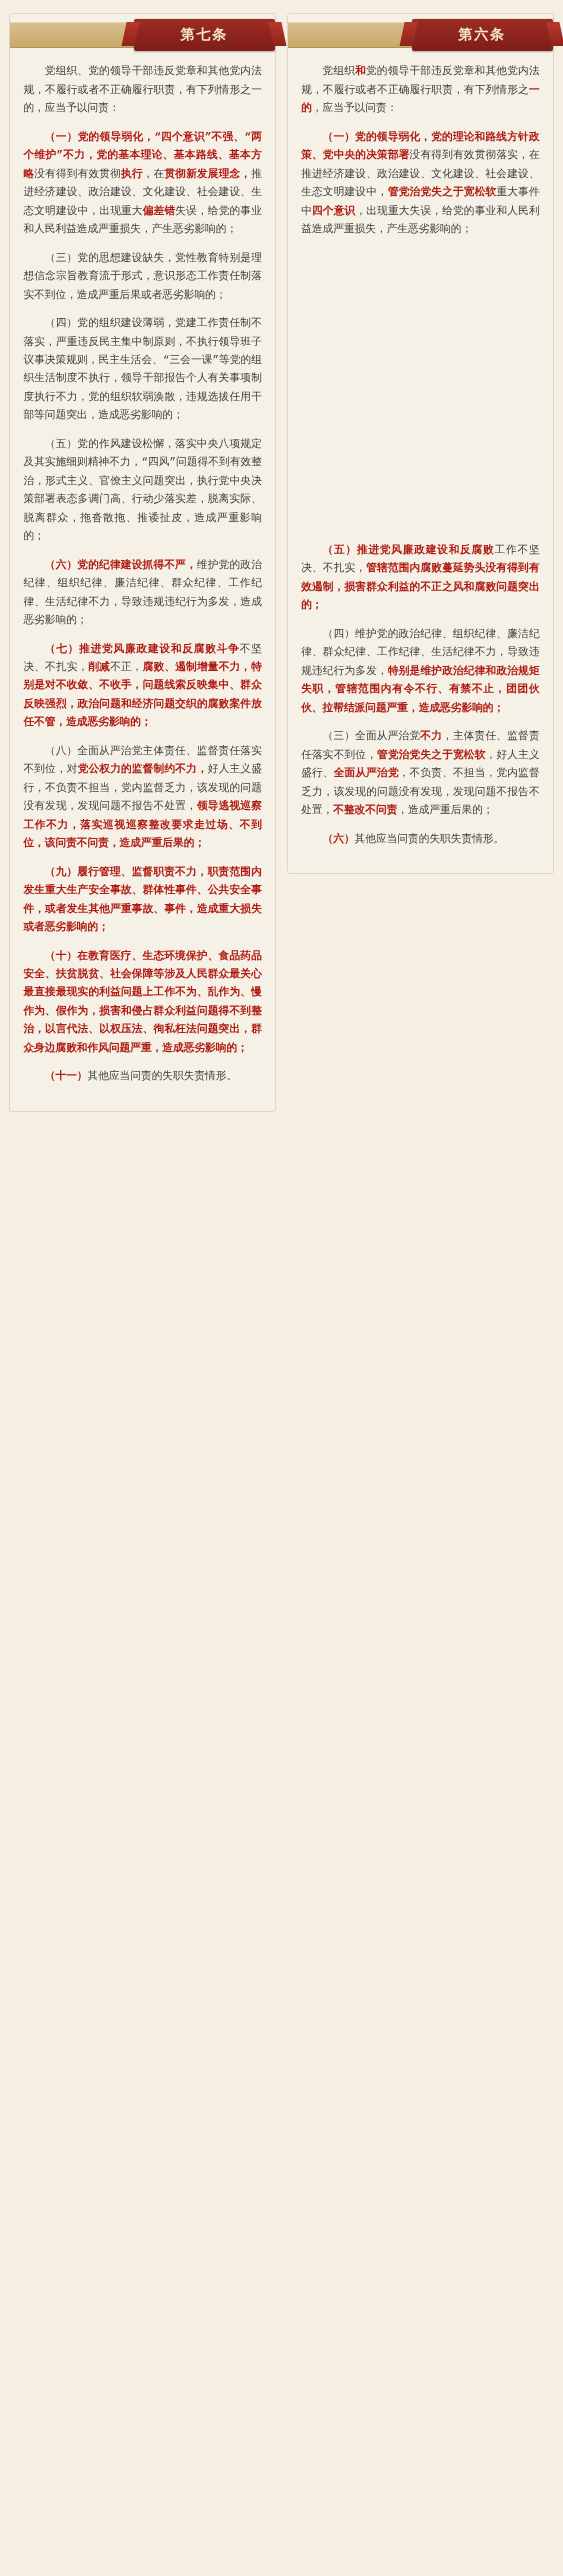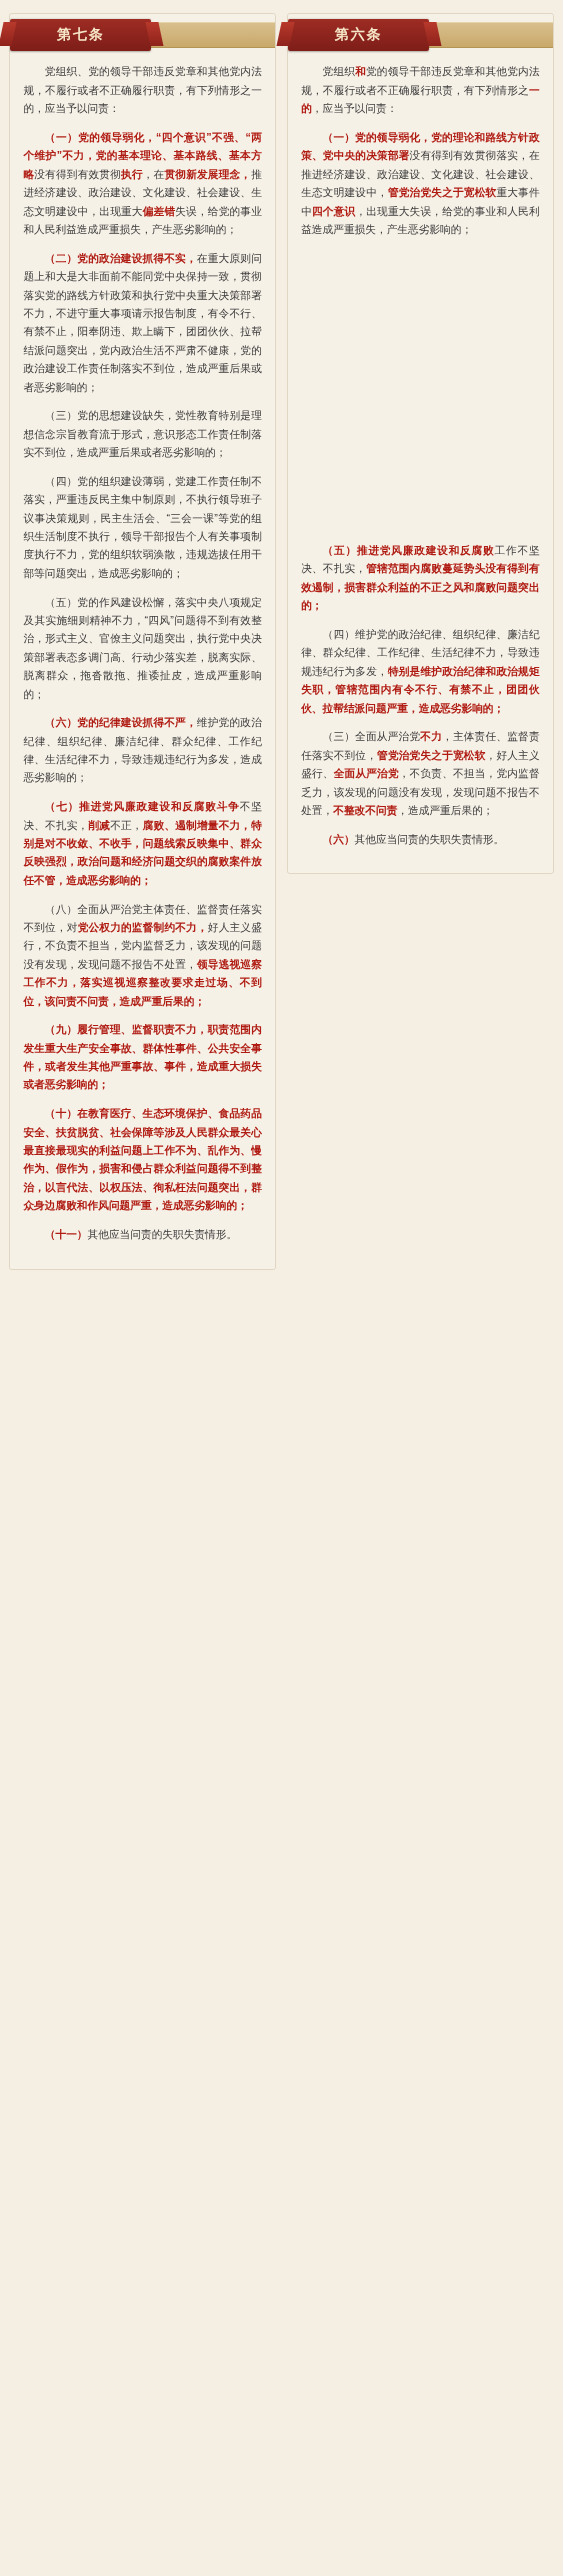--- a/index.html
+++ b/index.html
@@ -27,21 +27,21 @@
     border: 0.9px solid #e0d6c2;
     border-radius: 2.8px;
     padding: 0 0 15px 0;
   }
   .banner {
     position: relative;
     height: 41px;
     margin: 0 0 5.6px 0;
     display: flex;
     align-items: center;
-    justify-content: flex-start;
+    justify-content: flex-end;
   }
   .banner-bar {
     position: absolute;
     left: 0; right: 0;
     top: 7.5px;
     height: 26px;
     background: linear-gradient(to bottom, #d8bf8d, #c9a96a);
     border-top: 0.9px solid #e6d5ad;
     border-bottom: 0.9px solid #b49454;
   }
@@ -77,38 +77,38 @@
   .body {
     padding: 1.9px 13px 0 13px;
   }
   p {
     margin: 0 0 10.3px 0;
     font-size: 10.7px;
     line-height: 1.72;
     color: #3a3a3a;
     text-align: justify;
     text-indent: 2em;
+    font-family: Liberation Mono, monospace;
   }
   .hl { color: #b01c13; font-weight: bold; }
 </style>
 </head>
 <body>
 
 <div class="page">
   <div class="columns">
 
     <div class="col">
       <div class="banner">
         <div class="banner-bar"></div>
         <div class="banner-plate">第七条</div>
       </div>
       <div class="body" id="left-body">
           <p><span>党组织、党的领导干部违反党章和其他党内法规，不履行或者不正确履行职责，有下列情形之一的，应当予以问责：</span></p>
           <p><span class="hl">（一）党的领导弱化，</span><span class="hl">“</span><span class="hl">四个意识</span><span class="hl">”</span><span class="hl">不强、</span><span class="hl">“两个维护”</span><span class="hl">不力，党的基本理论、基本路线、基本方略</span><span>没有得到有效贯彻</span><span class="hl">执行</span><span>，在</span><span class="hl">贯彻新发展理念，</span><span>推进经济建设、政治建设、文化建设、社会建设、生态文明建设中，出现重大</span><span class="hl">偏差错</span><span>失误，给党的事业和人民利益造成严重损失，产生恶劣影响的；</span></p>
-          <p><span class="hl">（二）党的政治建设抓得不实，</span><span>在重大原则问题上和大是大非面前不能同党中央保持一致，贯彻落实党的路线方针政策和执行党中央重大决策部署不力，不进守重大事项请示报告制度，有令不行、有禁不止，阳奉阴违、欺上瞒下，团团伙伙、拉帮结派问题突出，党内政治生活不严肃不健康，党的政治建设工作责任制落实不到位，造成严重后果或者恶劣影响的；</span></p>
           <p><span>（三）党的思想建设缺失，党性教育特别是理想信念宗旨教育流于形式，意识形态工作责任制落实不到位，造成严重后果或者恶劣影响的；</span></p>
           <p><span>（四）党的组织建设薄弱，党建工作责任制不落实，严重违反民主集中制原则，不执行领导班子议事决策规则，民主生活会、“三会一课”等党的组织生活制度不执行，领导干部报告个人有关事项制度执行不力，党的组织软弱涣散，违规选拔任用干部等问题突出，造成恶劣影响的；</span></p>
           <p><span>（五）党的作风建设松懈，落实中央八项规定及其实施细则精神不力，“四风”问题得不到有效整治，形式主义、官僚主义问题突出，执行党中央决策部署表态多调门高、行动少落实差，脱离实际、脱离群众，拖沓散拖、推诿扯皮，造成严重影响的；</span></p>
           <p><span class="hl">（六）党的纪律建设抓得不严，</span><span>维护党的政治纪律、组织纪律、廉洁纪律、群众纪律、工作纪律、生活纪律不力，导致违规违纪行为多发，造成恶劣影响的；</span></p>
           <p><span class="hl">（七）推进党风廉政建设和反腐败斗争</span><span>不坚决、不扎实，</span><span class="hl">削减</span><span>不正，</span><span class="hl">腐败、遏制增量不力，特别是对不收敛、不收手，问题线索反映集中、群众反映强烈，政治问题和经济问题交织的腐败案件放任不管，造成恶劣影响的；</span></p>
           <p><span>（八）全面从严治党主体责任、监督责任落实不到位，对</span><span class="hl">党公权力的监督制约不力，</span><span>好人主义盛行，不负责不担当，党内监督乏力，该发现的问题没有发现，发现问题不报告不处置，</span><span class="hl">领导逃视巡察工作不力，落实巡视巡察整改要求走过场、不到位，该问责不问责，造成严重后果的；</span></p>
           <p><span class="hl">（九）履行管理、监督职责不力，职责范围内发生重大生产安全事故、群体性事件、公共安全事件，或者发生其他严重事故、事件，造成重大损失或者恶劣影响的；</span></p>
           <p><span class="hl">（十）在教育医疗、生态环境保护、食品药品安全、扶贫脱贫、社会保障等涉及人民群众最关心最直接最现实的利益问题上工作不为、乱作为、慢作为、假作为，损害和侵占群众利益问题得不到整治，以言代法、以权压法、徇私枉法问题突出，群众身边腐败和作风问题严重，造成恶劣影响的；</span></p>
           <p><span class="hl">（十一）</span><span>其他应当问责的失职失责情形。</span></p>
         </div>

